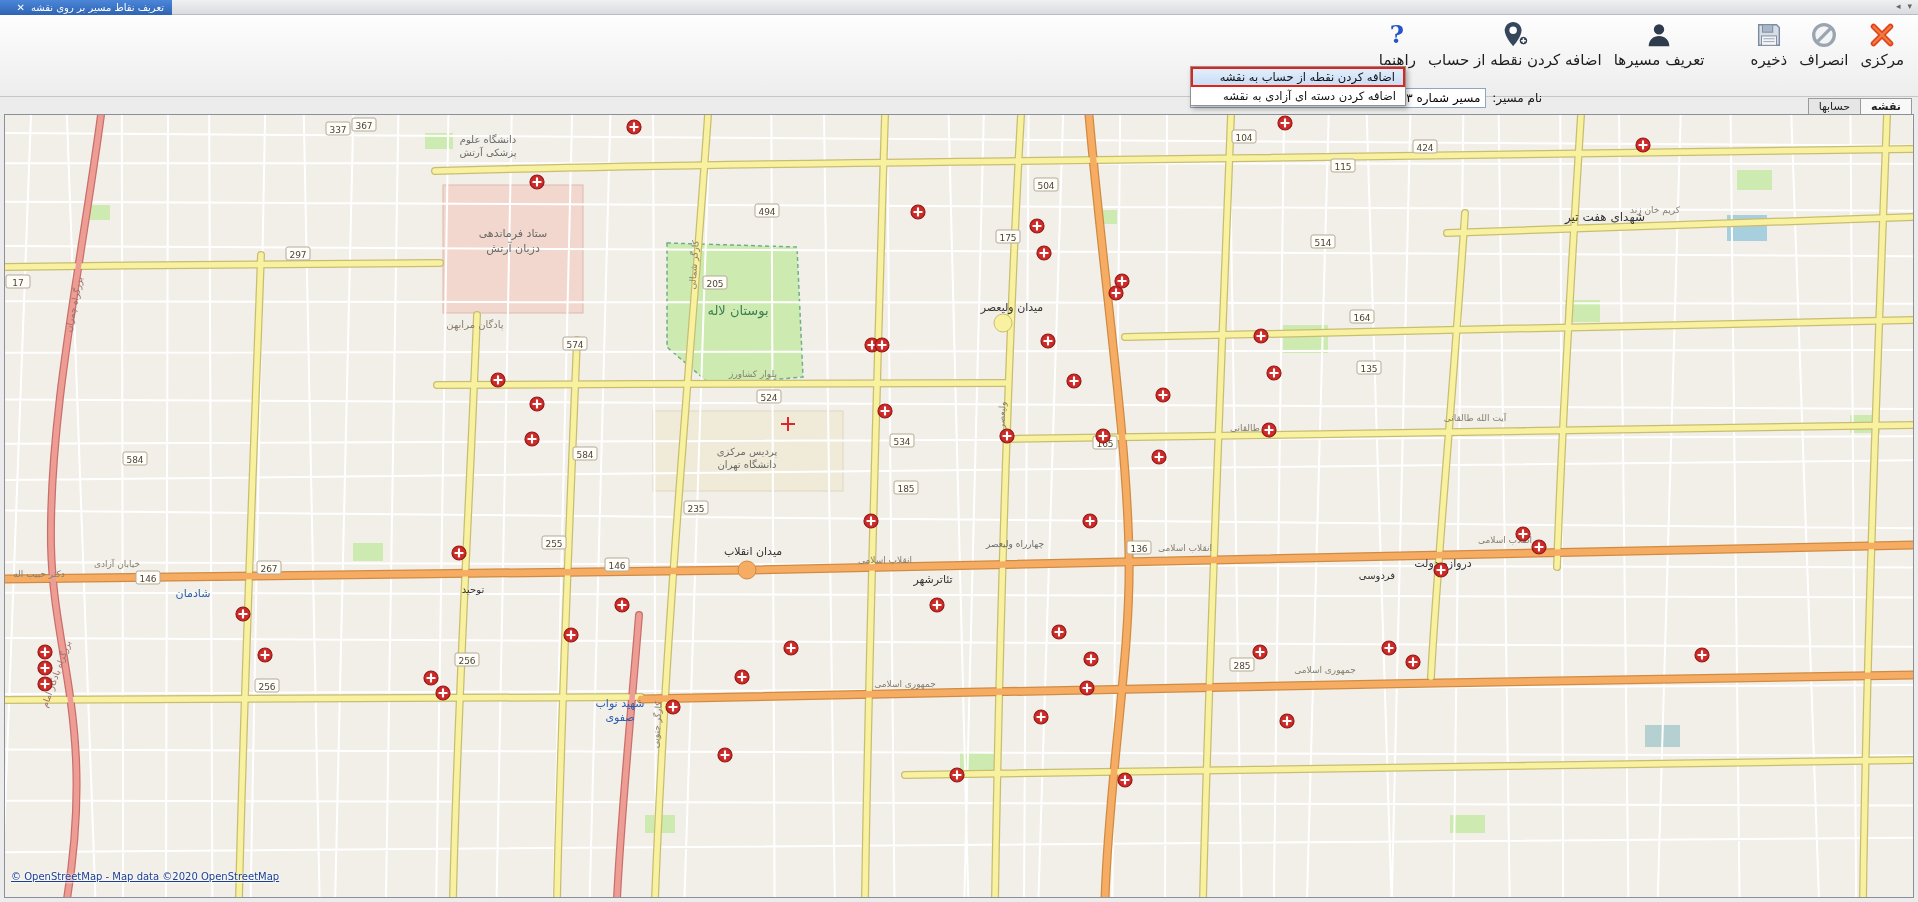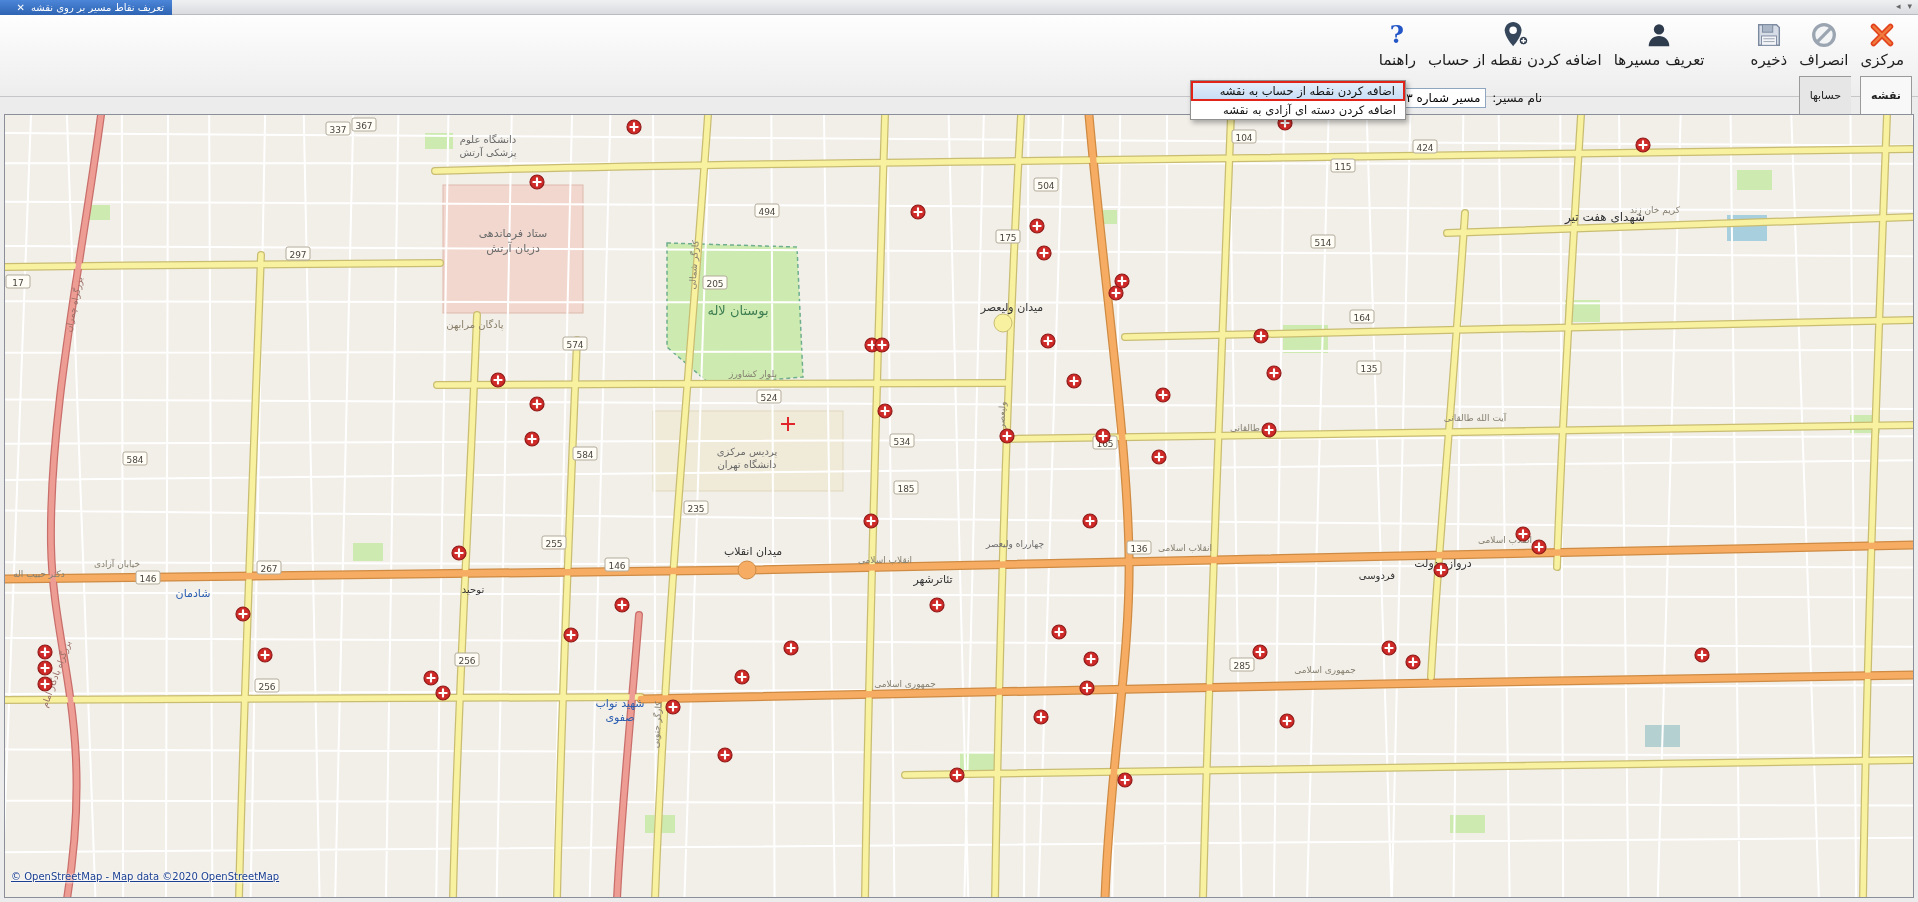--- a/index.html
+++ b/index.html
@@ -24,31 +24,31 @@
   .tool-item .ticon { width:30px; height:30px; display:block; }
   .tool-item .ticon svg { width:100%; height:100%; }
   .tool-item .tlabel { font-size:15px; color:#1d1d1d; margin-top:1px; white-space:nowrap; }
 
   .route-form { position:absolute; top:73px; right:376px; display:flex; direction:rtl;
     align-items:center; gap:6px; font-size:12px; color:#111; }
   .route-input { width:296px; height:20px; border:1px solid #8fa6c0; background:#fff;
     font-size:12px; direction:rtl; padding:0 5px; font-family:inherit; }
 
   
-  .context-menu { position:absolute; left:1190px; top:80px; width:216px; background:#fff;
+  .context-menu { position:absolute; left:1190px; top:66px; width:216px; background:#fff;
     border:1px solid #919191; box-shadow:2px 3px 5px rgba(0,0,0,.3); z-index:60; direction:rtl; }
   .menu-item { font-size:11.5px; color:#111; text-align:right; padding:2px 9px; cursor:pointer; white-space:nowrap; }
   .menu-item.hl { background:linear-gradient(#e3eefb,#c8ddf5); border:2px solid #e2231a; padding:1px 8px; }
 
   
   .tabbar { position:absolute; top:97px; right:6px; height:17px; display:flex; direction:rtl;
     align-items:flex-end; font-size:11px; }
-  .tab { padding:12px 10px; border:1px solid #9a9a9a; border-bottom:none; background:#e6e6e6;
+  .tab { padding:1px 10px; border:1px solid #9a9a9a; border-bottom:none; background:#e6e6e6;
     color:#222; cursor:pointer; }
-  .tab.active { background:#f8f8f8; font-weight:bold; position:relative; z-index:2;margin-left:9px; }
+  .tab.active { background:#f8f8f8; font-weight:bold; position:relative; z-index:2; }
   .tab + .tab { border-right:none; }
 
   
   .map-wrap { position:absolute; top:114px; left:4px; width:1910px; height:784px;
     border:1px solid #8a8f99; background:#f2efe9; overflow:hidden; }
   .map-wrap svg { display:block; }
   .attribution { position:absolute; left:6px; bottom:15px; font-size:10px; color:#1b3f91;
     direction:ltr; text-shadow:0 0 2px #fff, 0 0 2px #fff; z-index:10; text-decoration:underline; }
 
   .ycase { stroke:#c9bd72; stroke-width:8; fill:none; stroke-linecap:round; }

